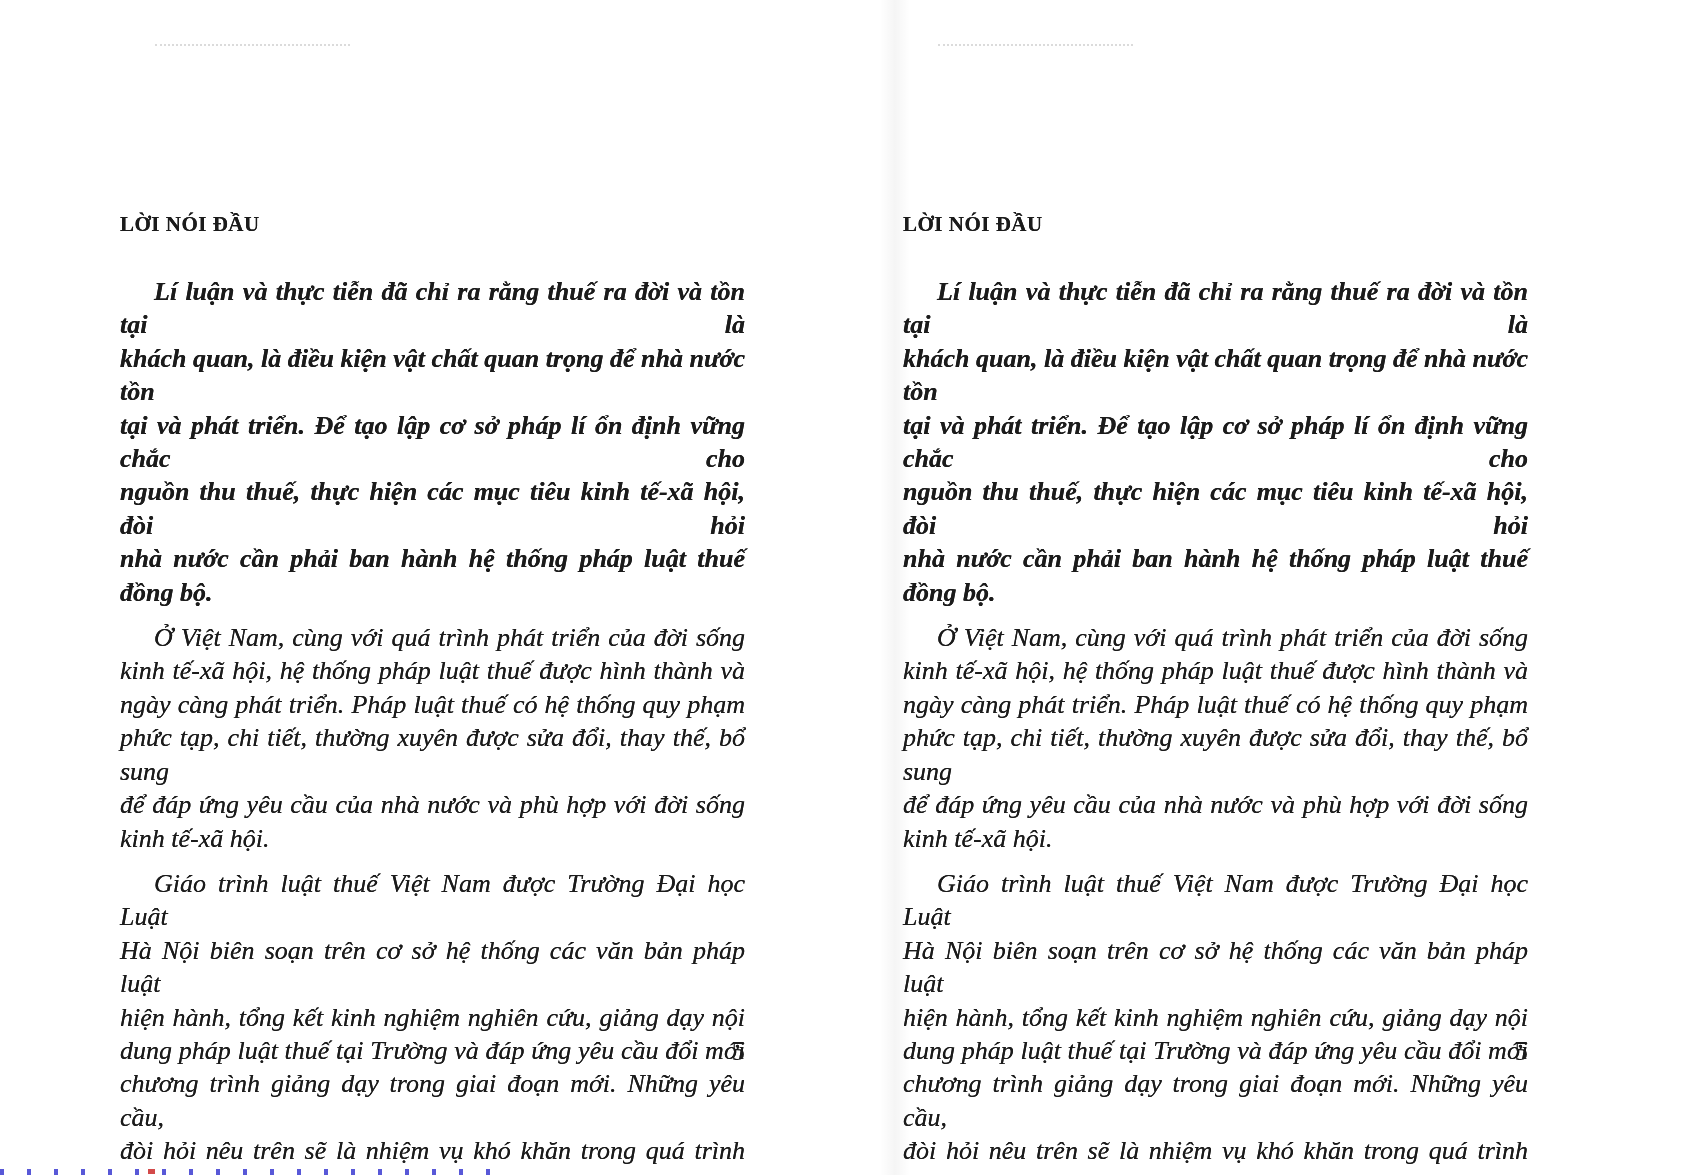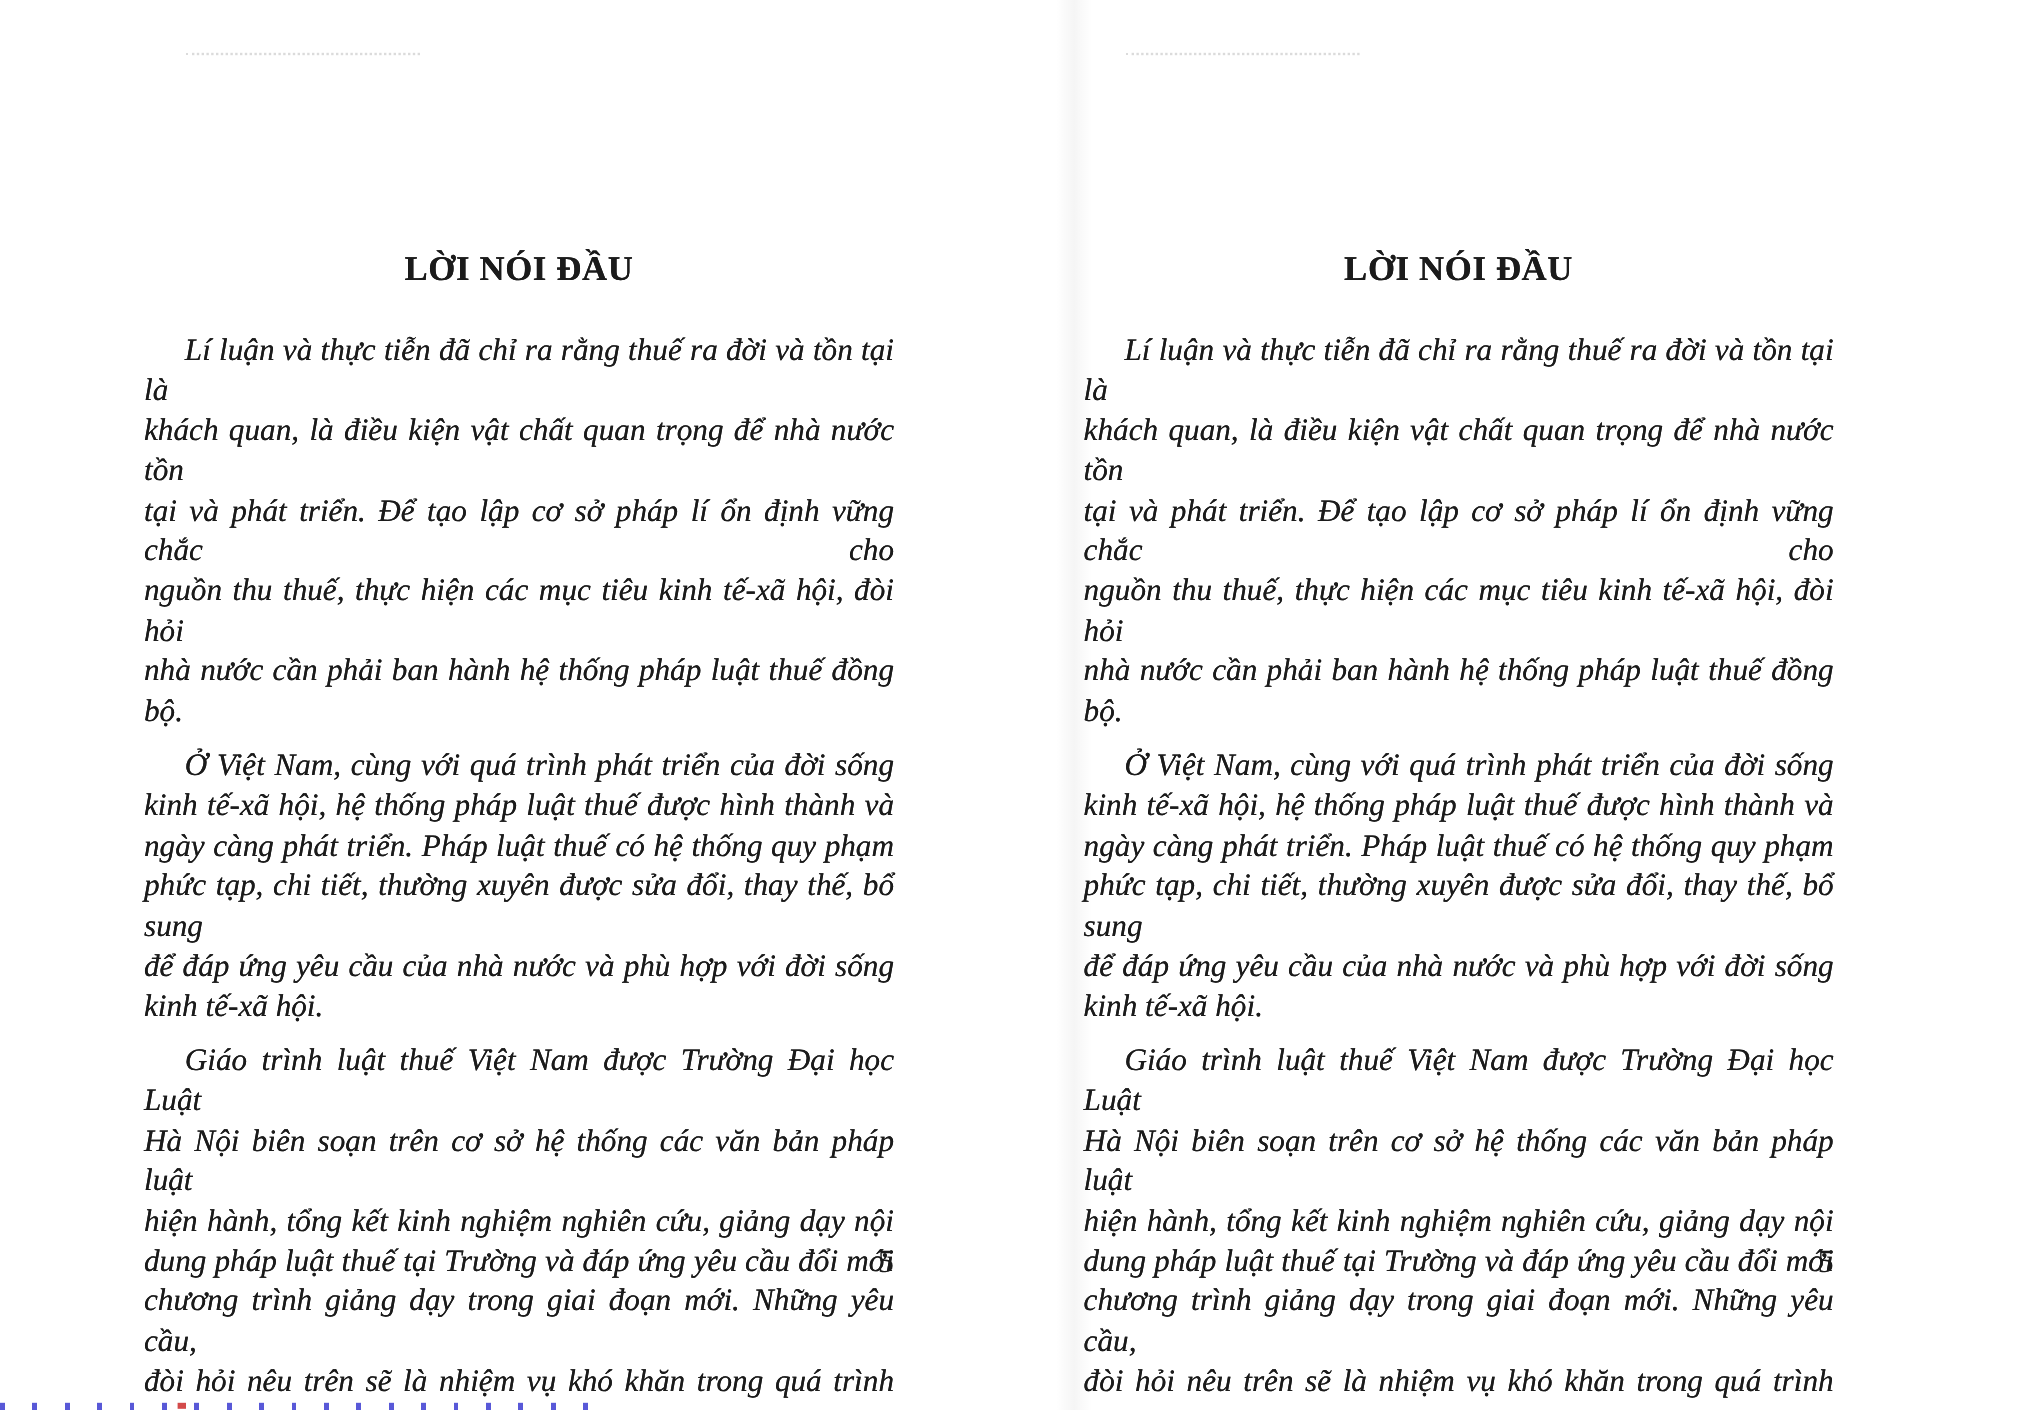--- a/index.html
+++ b/index.html
@@ -28,37 +28,37 @@
   .page {
     position: absolute;
     top: 205px;
     width: 625px;
     color: var(--ink, #1b1b1b);
   }
   .page.left  { left: 120px; }
   .page.right { left: 903px; }
 
   .title {
-    text-align: center;
+    text-align: left;
     font-weight: bold;
     font-style: normal;
-    font-size: 29px;
+    font-size: 21px;
     letter-spacing: 0.5px;
     line-height: 38px;
     text-shadow: 0 0 0.4px currentColor;
   }
   .page-body {
     margin-top: 32px;
     font-style: italic;
     font-size: 26px;
     line-height: 33.4px;
     text-shadow: 0 0 0.35px currentColor;
   }
   .para { margin-top: 12px; }
-  .para:first-child { margin-top: 16px; }
+  .para:first-child { margin-top: 16px; font-weight: bold; }
   .line {
     text-align: justify;
     text-align-last: justify;
   }
   .line.last, .para.nojust .line {
     text-align-last: left;
   }
   .para.body .line.first    { text-indent: 34px; }
   .page-number {
     position: absolute;

